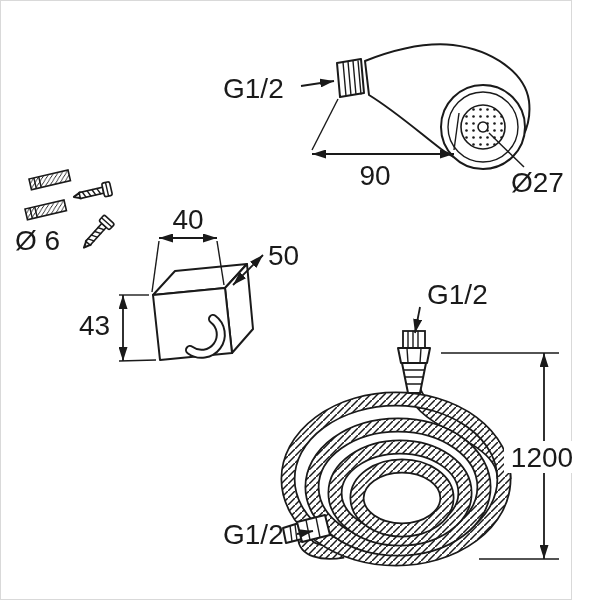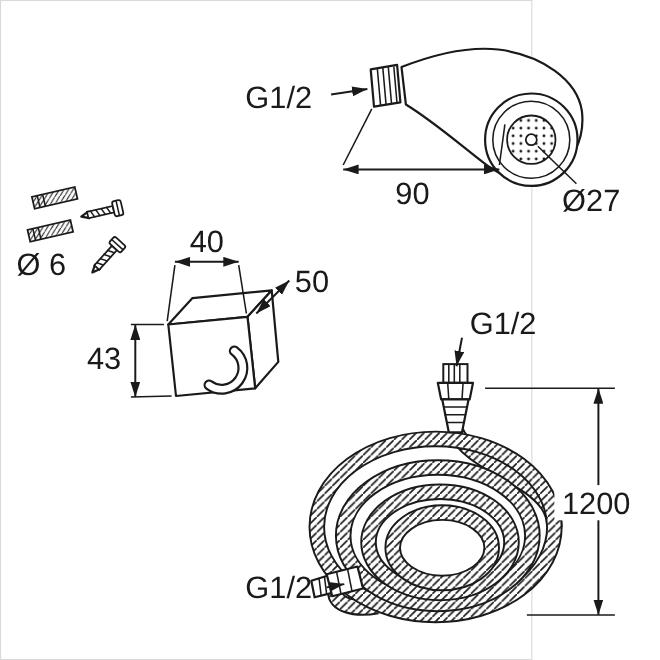--- a/index.html
+++ b/index.html
@@ -1,17 +1,17 @@
 <!DOCTYPE html>
 <html><head>
 <meta charset="utf-8">
 <style>
   html,body{margin:0;padding:0;background:#ffffff;}
   .stage{
-    width:484px;height:600px;position:relative;background:#ffffff;
+    width:572px;height:600px;position:relative;background:#ffffff;
     border:1px solid #d9d9d9;box-sizing:border-box;
     font-family:"Liberation Sans", sans-serif;
   }
   svg{display:block;}
   text{
     font-family:"Liberation Sans", sans-serif;
     font-size:28px;
     fill:#1a1a1a;
   }
   .outline{fill:#ffffff;stroke:#1a1a1a;stroke-width:2;stroke-linejoin:round;}

